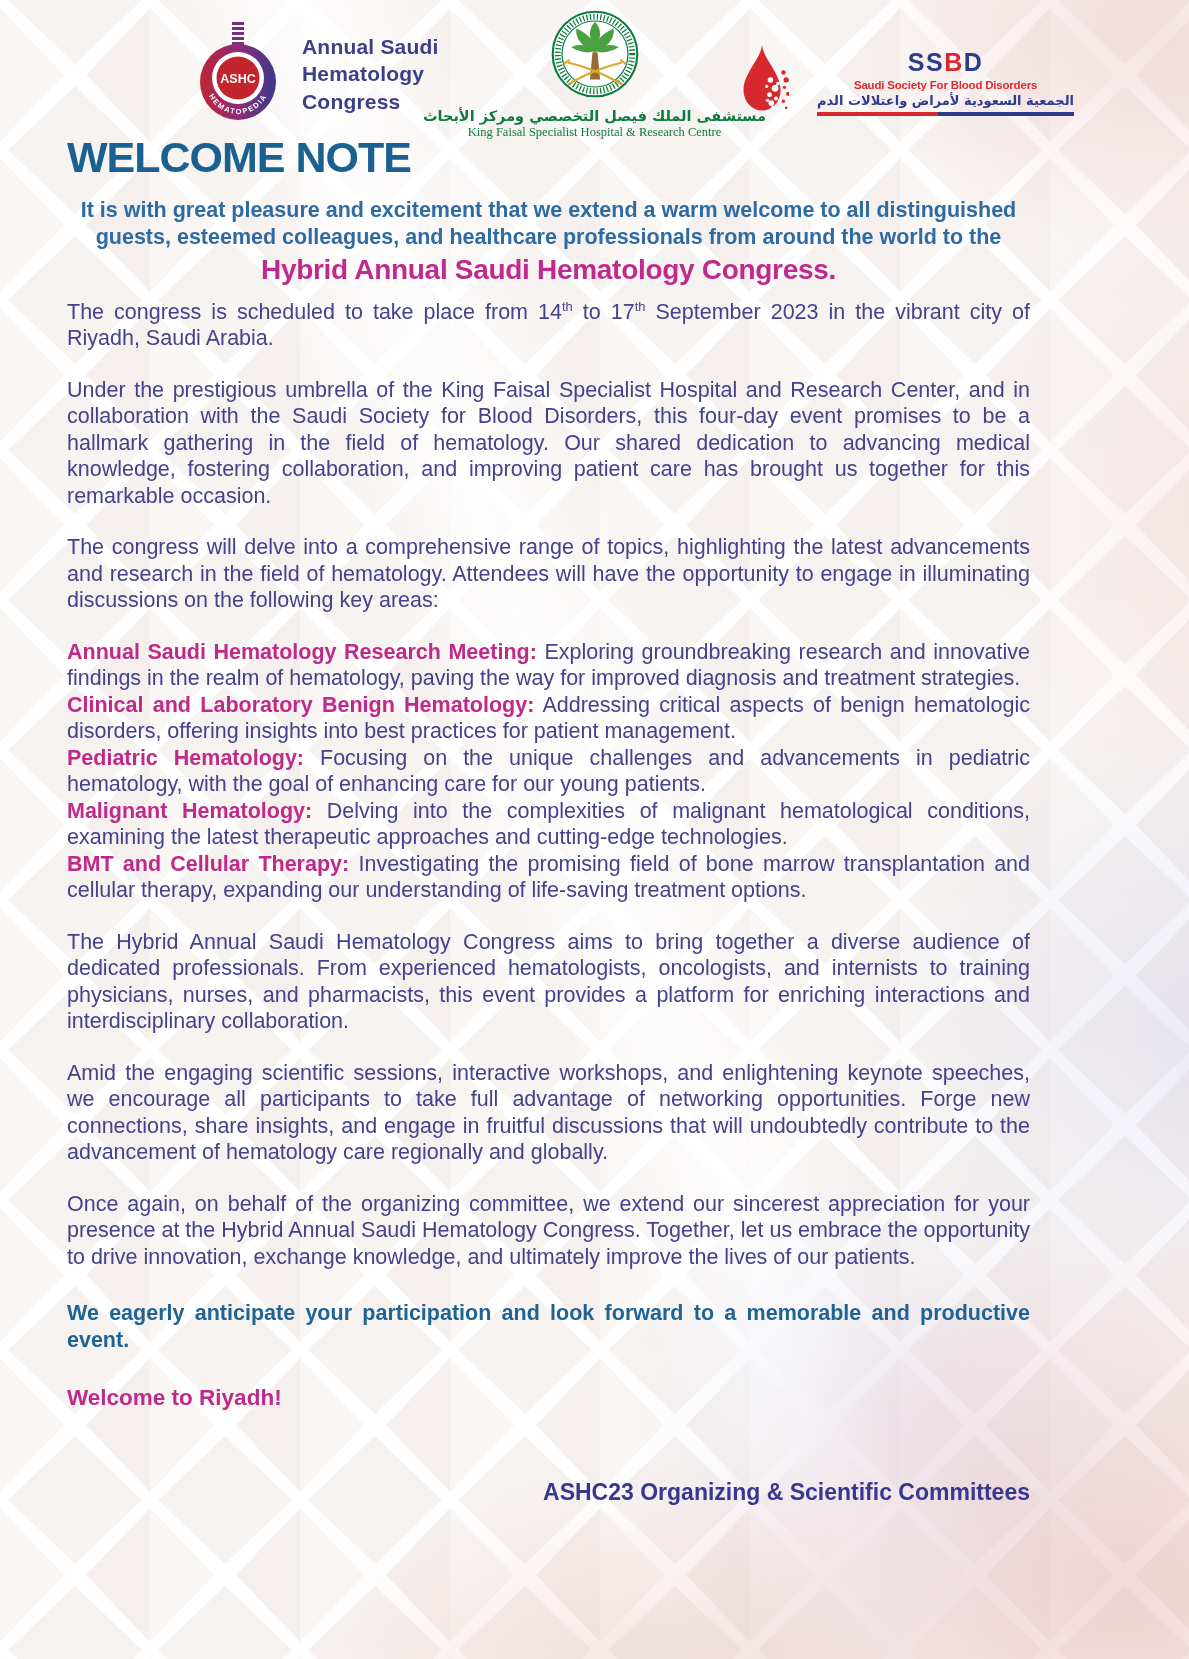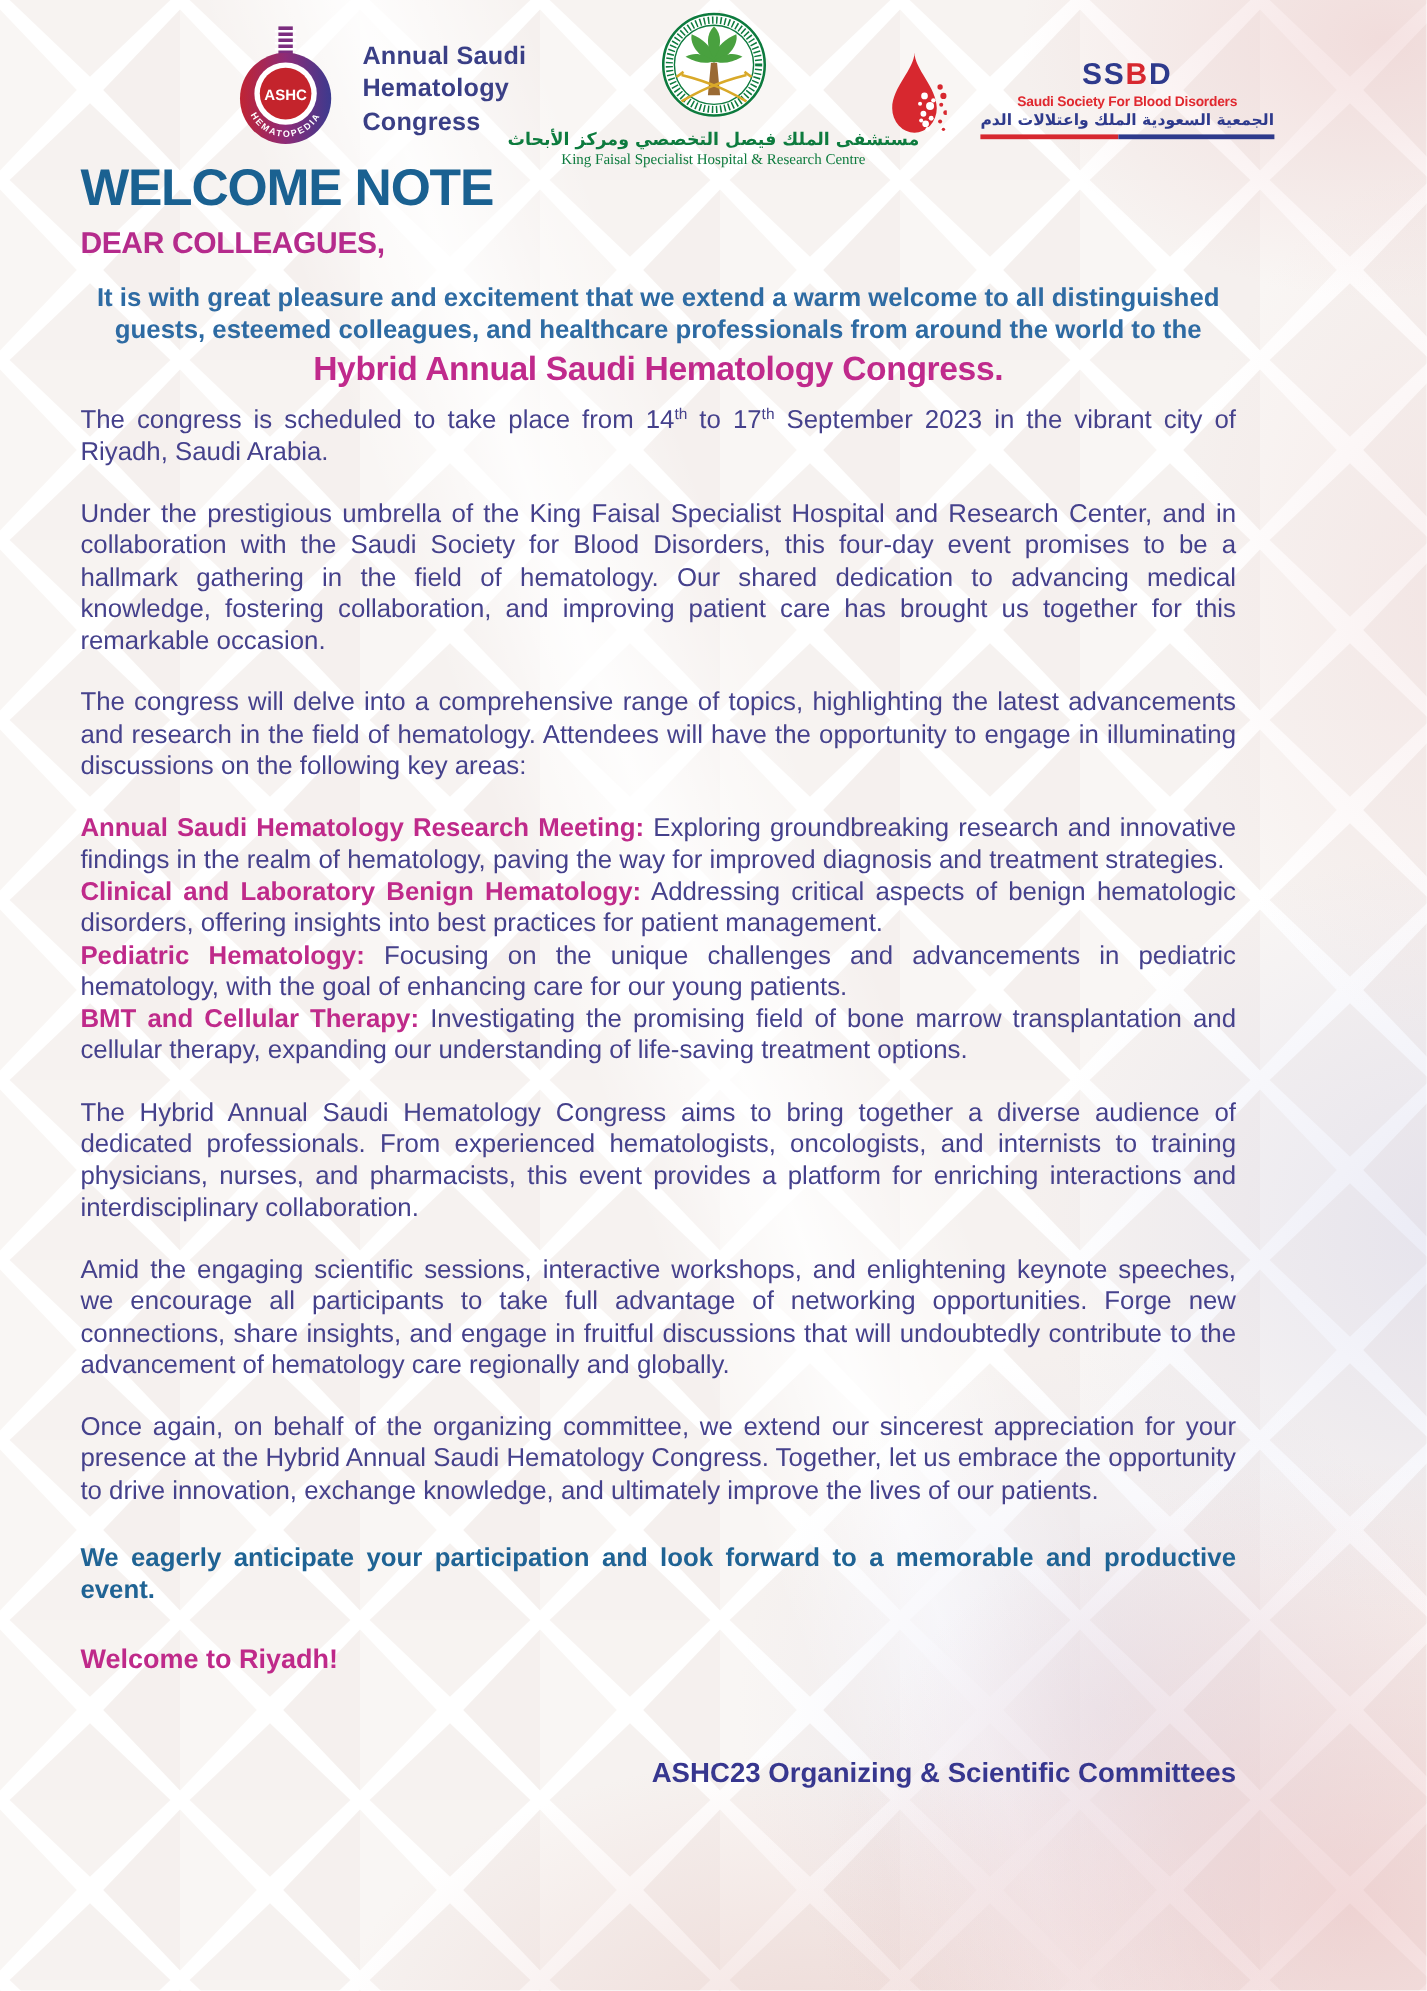--- a/index.html
+++ b/index.html
@@ -146,47 +146,47 @@
             <circle cx="53" cy="40" r="2.8"></circle>
           <circle cx="51" cy="48" r="1.8"></circle>
             <circle cx="55" cy="55" r="2.2"></circle>
           <circle cx="50" cy="63" r="1.8"></circle>
             <circle cx="53" cy="70" r="1.5"></circle>
         </g>
       </svg>
       <div class="ssbd-text">
         <div class="ssbd-abbr"><span class="blue">SS</span><span class="red">B</span><span class="blue">D</span></div>
         <div class="ssbd-english">Saudi Society For Blood Disorders</div>
-        <div class="ssbd-arabic" dir="rtl" lang="ar">الجمعية السعودية الملك واعتلالات الدم</div>
+        <div class="ssbd-arabic" dir="rtl" lang="ar">الجمعية السعودية لأمراض واعتلالات الدم</div>
         <div class="ssbd-bar">
             <span class="r"></span>
             <span class="b"></span>
           </div>
       </div>
     </div>
   </div>
 
   <div class="content">
     <h1 class="page-title">WELCOME NOTE</h1>
-    <h2 class="salutation">DEAR COLLEAGUES,</h2>
 
     <p class="intro">It is with great pleasure and excitement that we extend a warm welcome to all distinguished guests, esteemed colleagues, and healthcare professionals from around the world to the</p>
 
     <p class="congress-title">Hybrid Annual Saudi Hematology Congress.</p>
 
     <p class="body-text schedule"><span>The congress is scheduled to take place from 14</span><sup>th</sup><span> to 17</span><sup>th</sup><span> September 2023 in the vibrant city of Riyadh, Saudi Arabia.</span></p>
 
     <p class="body-text mt">Under the prestigious umbrella of the King Faisal Specialist Hospital and Research Center, and in collaboration with the Saudi Society for Blood Disorders, this four-day event promises to be a hallmark gathering in the field of hematology. Our shared dedication to advancing medical knowledge, fostering collaboration, and improving patient care has brought us together for this remarkable occasion.</p>
 
     <p class="body-text mt">The congress will delve into a comprehensive range of topics, highlighting the latest advancements and research in the field of hematology. Attendees will have the opportunity to engage in illuminating discussions on the following key areas:</p>
 
     <div class="key-areas">
       <p class="body-text"><span class="key-label">Annual Saudi Hematology Research Meeting:</span><span> Exploring groundbreaking research and innovative findings in the realm of hematology, paving the way for improved diagnosis and treatment strategies.</span></p>
       <p class="body-text"><span class="key-label">Clinical and Laboratory Benign Hematology:</span><span> Addressing critical aspects of benign hematologic disorders, offering insights into best practices for patient management.</span></p>
       <p class="body-text"><span class="key-label">Pediatric Hematology:</span><span> Focusing on the unique challenges and advancements in pediatric hematology, with the goal of enhancing care for our young patients.</span></p>
+      <p class="body-text"><span class="key-label">Malignant Hematology:</span><span> Delving into the complexities of malignant hematological conditions, examining the latest therapeutic approaches and cutting-edge technologies.</span></p>
       <p class="body-text"><span class="key-label">BMT and Cellular Therapy:</span><span> Investigating the promising field of bone marrow transplantation and cellular therapy, expanding our understanding of life-saving treatment options.</span></p>
     </div>
 
     <p class="body-text mt">The Hybrid Annual Saudi Hematology Congress aims to bring together a diverse audience of dedicated professionals. From experienced hematologists, oncologists, and internists to training physicians, nurses, and pharmacists, this event provides a platform for enriching interactions and interdisciplinary collaboration.</p>
 
     <p class="body-text mt">Amid the engaging scientific sessions, interactive workshops, and enlightening keynote speeches, we encourage all participants to take full advantage of networking opportunities. Forge new connections, share insights, and engage in fruitful discussions that will undoubtedly contribute to the advancement of hematology care regionally and globally.</p>
 
 
     <p class="body-text mt">Once again, on behalf of the organizing committee, we extend our sincerest appreciation for your presence at the Hybrid Annual Saudi Hematology Congress. Together, let us embrace the opportunity to drive innovation, exchange knowledge, and ultimately improve the lives of our patients.</p>
 

